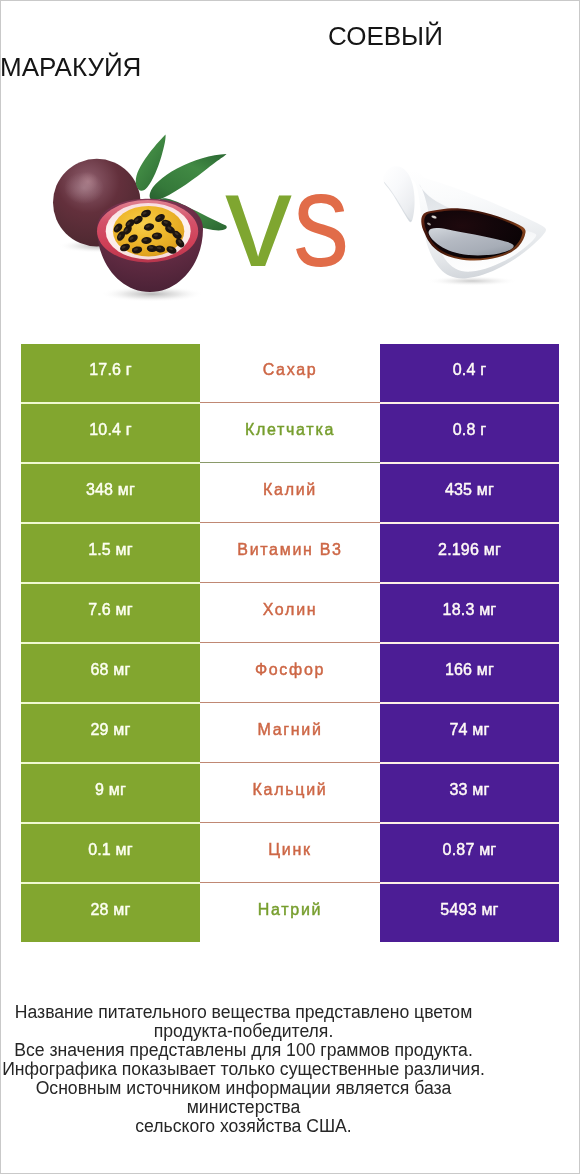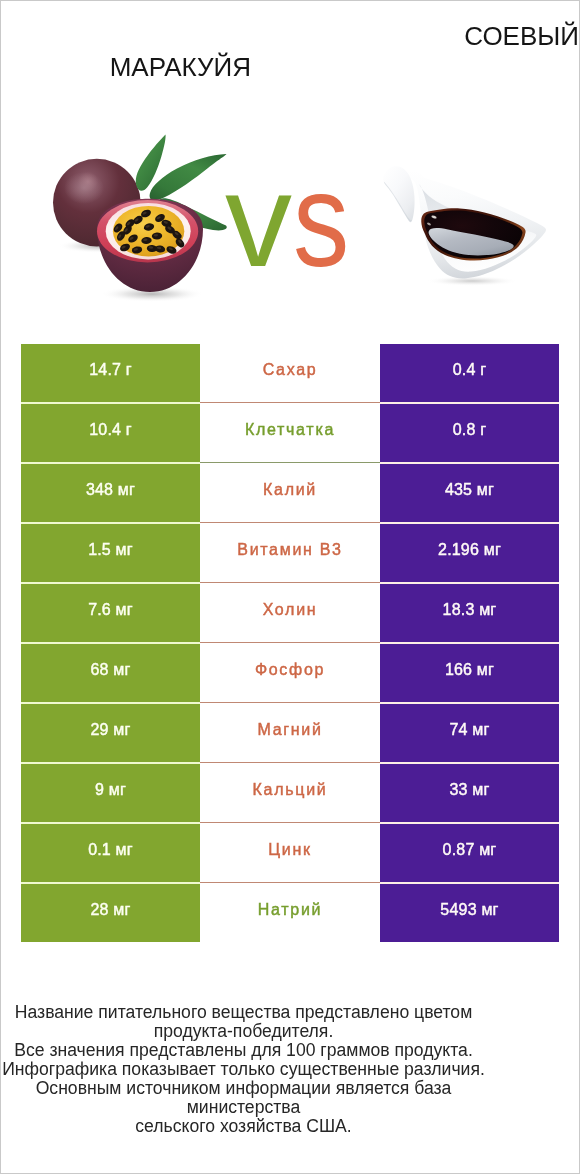--- a/index.html
+++ b/index.html
@@ -1,19 +1,19 @@
 <!DOCTYPE html>
 <html><head>
 <meta charset="utf-8">
 <style>
   *{box-sizing:border-box;margin:0;padding:0}
   html,body{width:580px;height:1174px}
   body{font-family:"Liberation Sans",sans-serif;background:#fff;position:relative;overflow:hidden}
   #frame{position:absolute;inset:0;border:1px solid #c9c9c9;pointer-events:none;z-index:50}
-  .title{position:absolute;font-size:26px;color:#151515;text-align:right;line-height:29.5px;font-weight:400}
+  .title{position:absolute;font-size:26px;color:#151515;text-align:left;line-height:29.5px;font-weight:400}
   #t-left{left:0;width:251px;top:53px}
   #t-right{left:328px;width:251px;top:22px}
   #vs{position:absolute;left:0;width:580px;top:153px;text-align:center;font-size:134px;line-height:134px;letter-spacing:-5px;font-weight:400}
   #vs .v{color:#7fa630}
   #vs .s{color:#e16c49;display:inline-block;transform:scaleX(0.84);transform-origin:left center;margin-left:6px}
   #fruit{position:absolute;left:40px;top:120px;width:215px;height:195px}
   #sauce{position:absolute;left:372px;top:160px;width:185px;height:130px}
   table.cmp{position:absolute;left:21px;top:344px;width:538px;border-collapse:collapse;table-layout:fixed}
   table.cmp td{height:58px;padding:0 0 6px 0;text-align:center;vertical-align:middle;font-weight:400;font-size:16px}
   td.l{width:179px;background:#82a62f;color:#fdfff2;letter-spacing:0.2px;-webkit-text-stroke:0.45px #fdfff2}
@@ -329,21 +329,21 @@
          C57.6,77.4 55.8,73 56.9,70.9 Z" fill="url(#reflG)"></path>
 
 <ellipse cx="62" cy="57" rx="2.7" ry="1.3" transform="rotate(20 62 57)" fill="#f3ede8" opacity="0.9"></ellipse>
 <ellipse cx="57" cy="64" rx="2.1" ry="1.1" transform="rotate(28 57 64)" fill="#e2dbd4" opacity="0.72"></ellipse>
 </svg>
 </div>
 
 <table class="cmp">
     <tbody id="tbody">
       <tr>
-        <td class="l">14.7 г</td>
+        <td class="l">17.6 г</td>
         <td class="m o">Сахар</td>
         <td class="r">0.4 г</td>
       </tr>
       <tr class="sep">
         <td class="l"></td>
         <td class="m o"></td>
         <td class="r"></td>
       </tr>
       <tr>
         <td class="l">10.4 г</td>

